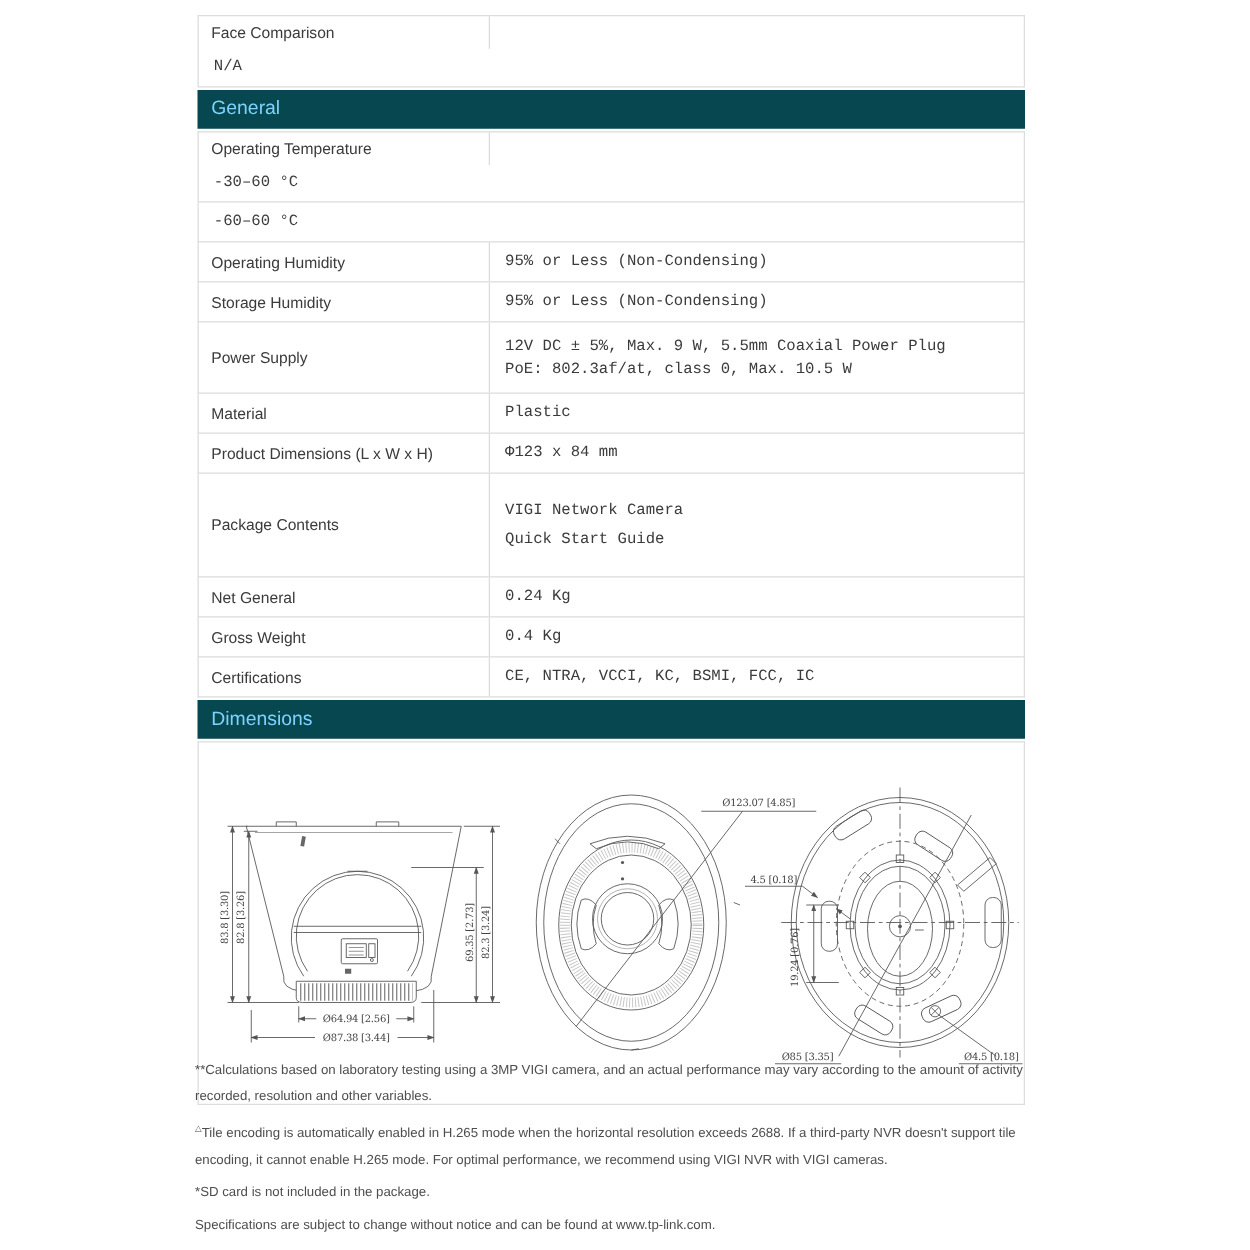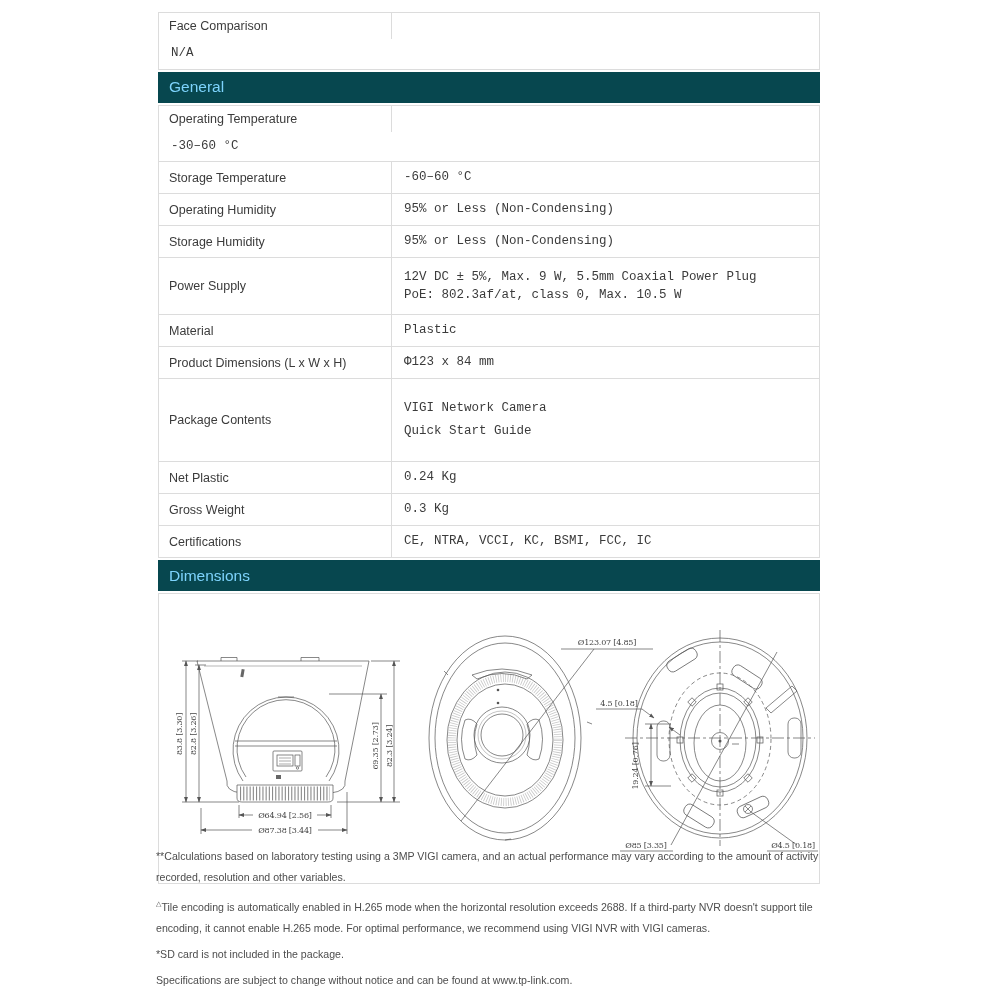--- a/index.html
+++ b/index.html
@@ -39,21 +39,20 @@
 
     <div class="band">General</div>
 
     <div class="row row-first">
       <div class="cl">Operating Temperature</div>
       <div class="cv">
           <div class="vline">-30–60 °C</div>
         </div>
     </div>
     <div class="row">
-      <div class="cl">Storage Temperature</div>
       <div class="cv">
           <div class="vline">-60–60 °C</div>
         </div>
     </div>
     <div class="row">
       <div class="cl">Operating Humidity</div>
       <div class="cv">
           <div class="vline">95% or Less (Non-Condensing)</div>
         </div>
     </div>
@@ -83,29 +82,29 @@
         </div>
     </div>
     <div class="row tall3">
       <div class="cl">Package Contents</div>
       <div class="cv">
         <div class="vline">VIGI Network Camera</div>
         <div class="vline">Quick Start Guide</div>
       </div>
     </div>
     <div class="row">
-      <div class="cl">Net Plastic</div>
+      <div class="cl">Net General</div>
       <div class="cv">
           <div class="vline">0.24 Kg</div>
         </div>
     </div>
     <div class="row">
       <div class="cl">Gross Weight</div>
       <div class="cv">
-          <div class="vline">0.3 Kg</div>
+          <div class="vline">0.4 Kg</div>
         </div>
     </div>
     <div class="row">
       <div class="cl">Certifications</div>
       <div class="cv">
           <div class="vline">CE, NTRA, VCCI, KC, BSMI, FCC, IC</div>
         </div>
     </div>
 
     <div class="band">Dimensions</div>

